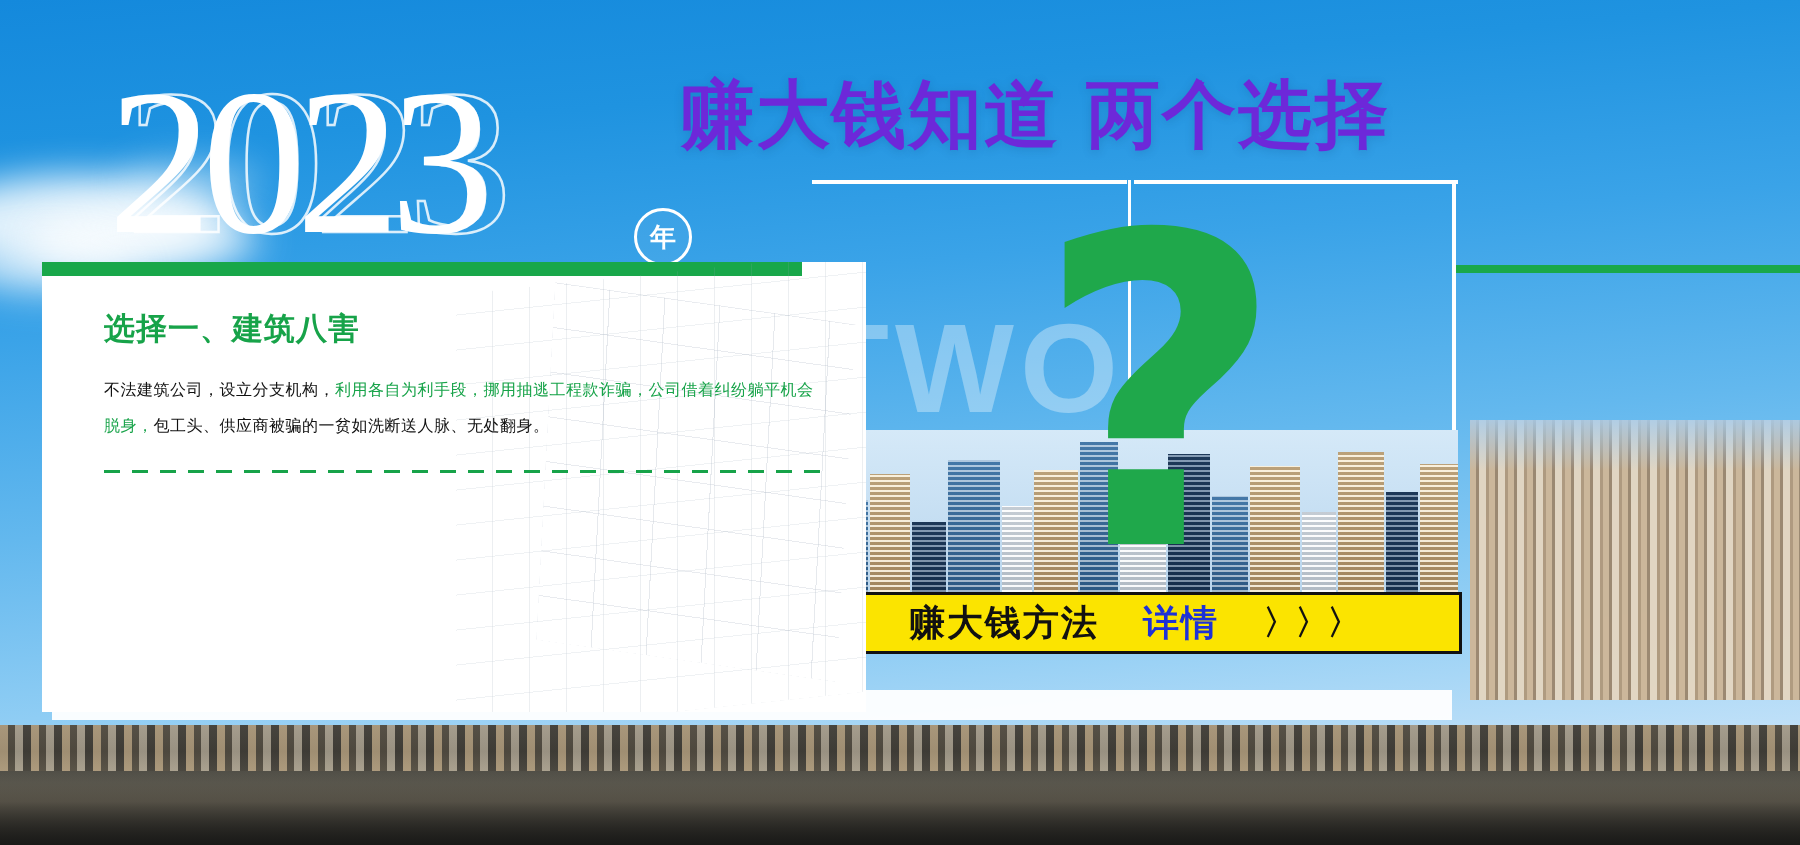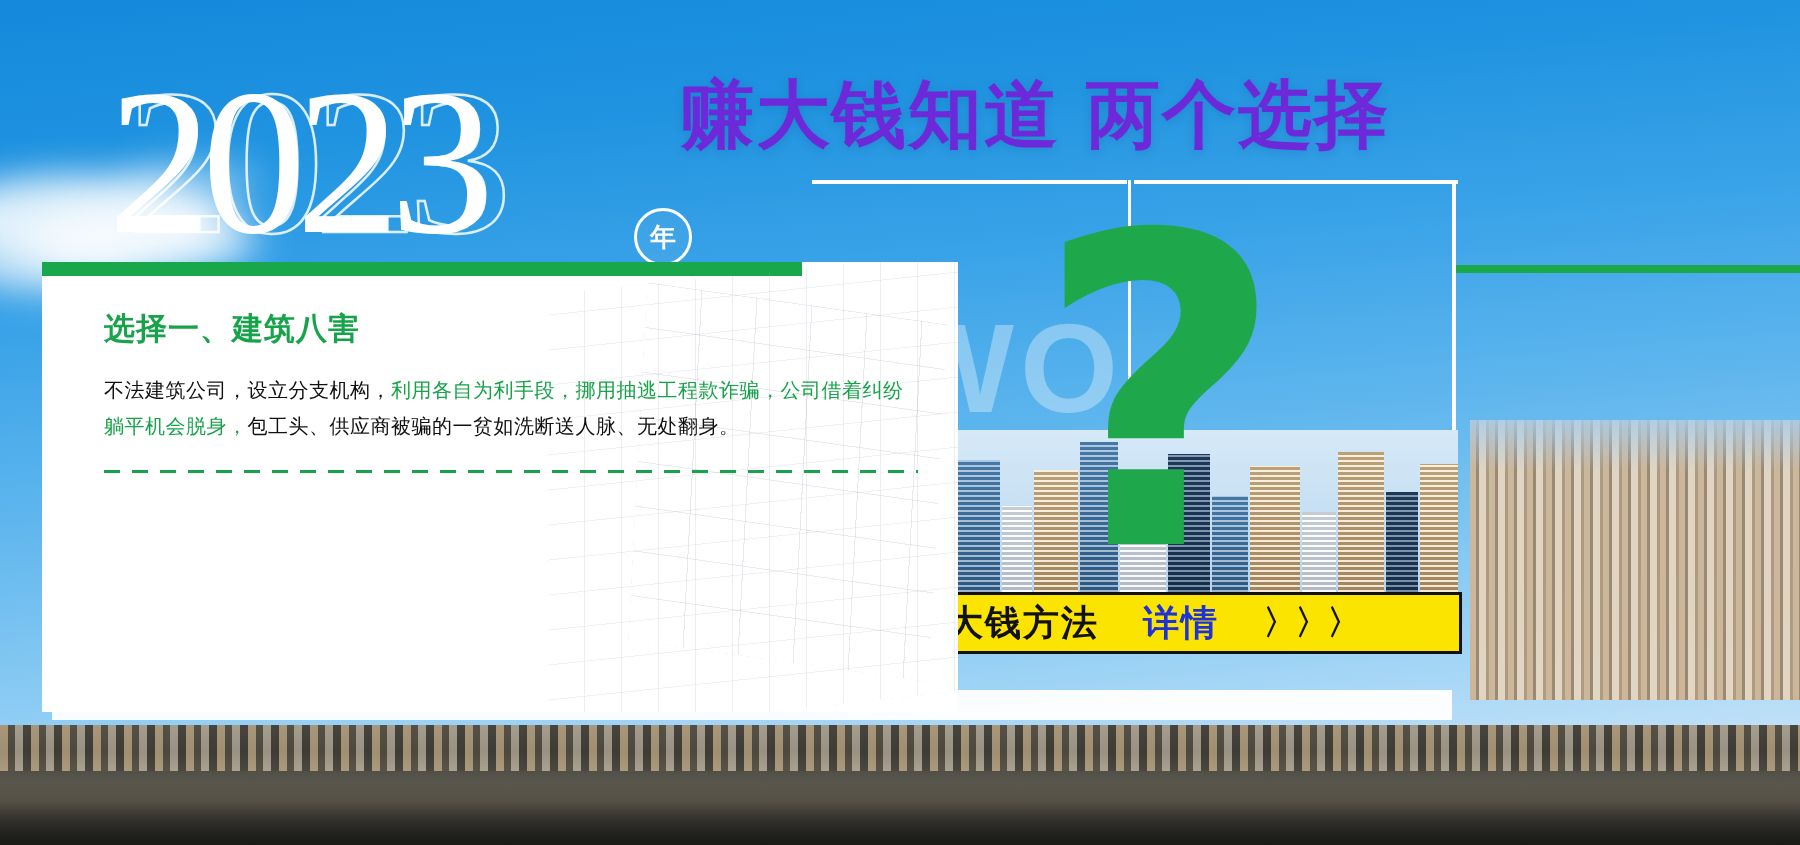--- a/index.html
+++ b/index.html
@@ -150,21 +150,21 @@
     position:absolute; left:806px; top:592px; width:656px; height:62px;
     background:#fbe400; border:3px solid #111;
     display:flex; align-items:center; justify-content:center; gap:44px;
   }
   .cta-text{ font-size:36px; font-weight:700; color:#111; letter-spacing:2px; }
   .cta-link{ font-size:36px; font-weight:700; color:#1e32d6; letter-spacing:2px; }
   .cta-arrows{ font-size:34px; font-weight:700; color:#111; letter-spacing:-2px; }
 
   
   .card{
-    position:absolute; left:42px; top:262px; width:916px; height:450px;
+    position:absolute; left:42px; top:262px; width:824px; height:450px;
     background:#ffffff; overflow:hidden;
   }
   .card-top{ position:absolute; left:0; top:0; width:760px; height:14px; background:#18a74a; }
   .card-bp{
     position:absolute; right:-20px; top:10px; width:430px; height:440px;
     opacity:.5;
     background:
       repeating-linear-gradient(90deg, rgba(150,165,180,.0) 0 36px, rgba(150,165,180,.35) 36px 37px),
       repeating-linear-gradient(0deg,  rgba(150,165,180,.0) 0 34px, rgba(150,165,180,.30) 34px 35px);
     transform:skewY(-6deg);
@@ -177,21 +177,21 @@
       repeating-linear-gradient(0deg,  rgba(140,155,175,0) 0 44px, rgba(140,155,175,.35) 44px 45px);
     transform:skewY(8deg) skewX(-3deg);
   }
   .card-inner{ position:relative; padding:46px 40px 0 62px; }
 
   .sec-title{
     font-size:31px; font-weight:700; color:#17a349; letter-spacing:1px;
     margin-bottom:22px;
   }
   .sec-body{
-    font-size:20px; line-height:36px; color:#111; letter-spacing:.5px;
+    font-size:16px; line-height:36px; color:#111; letter-spacing:.5px;
   }
   .sec-body .g{ color:#17a349; }
   .divider{
     margin:26px 0 30px 0; height:3px;
     background:repeating-linear-gradient(90deg,#17a349 0 16px, transparent 16px 28px);
   }
   .sec2{ margin-top:0; }
   .white-base{
     position:absolute; left:52px; top:690px; width:1400px; height:30px;
     background:#fff; opacity:.95;

